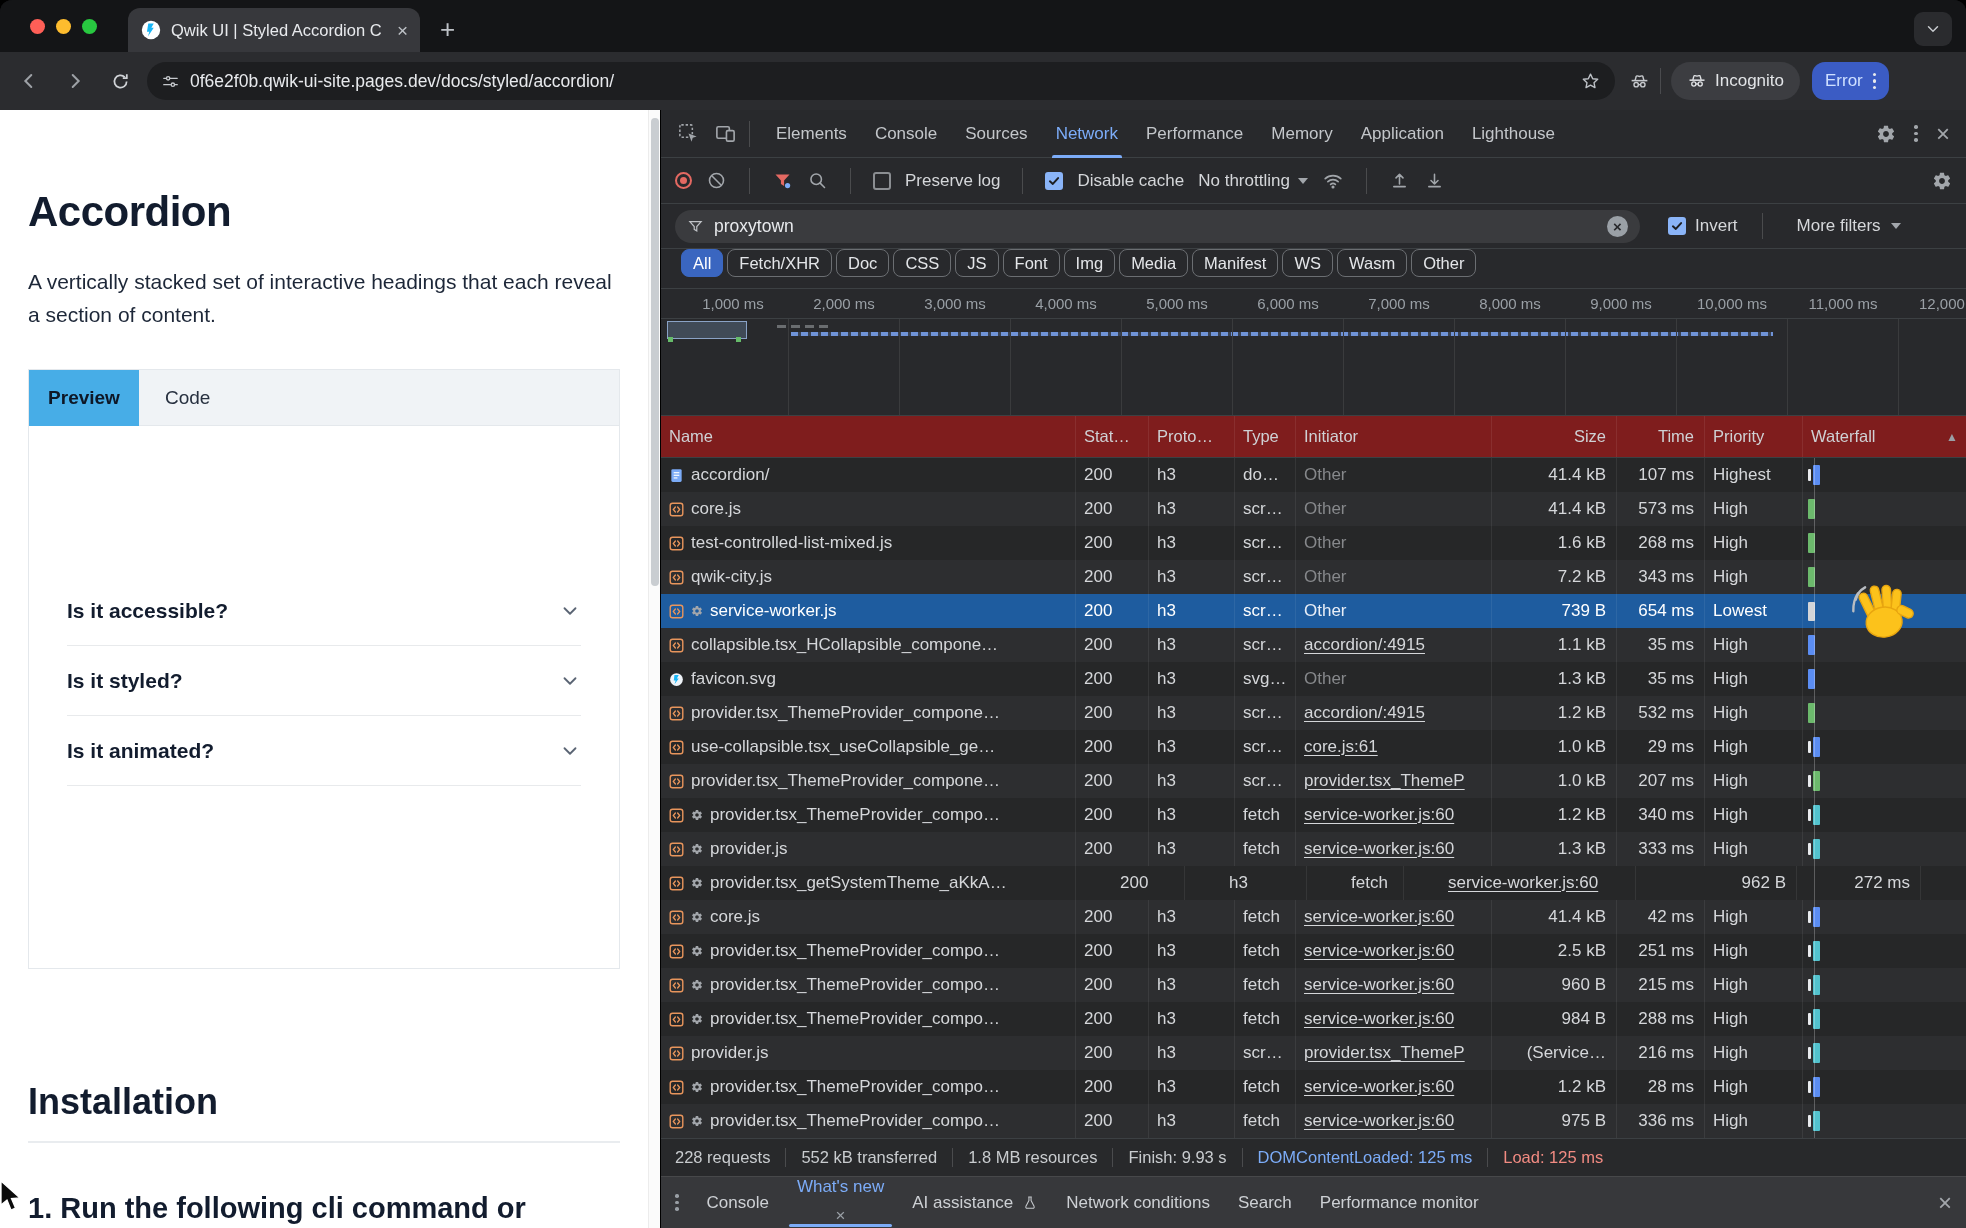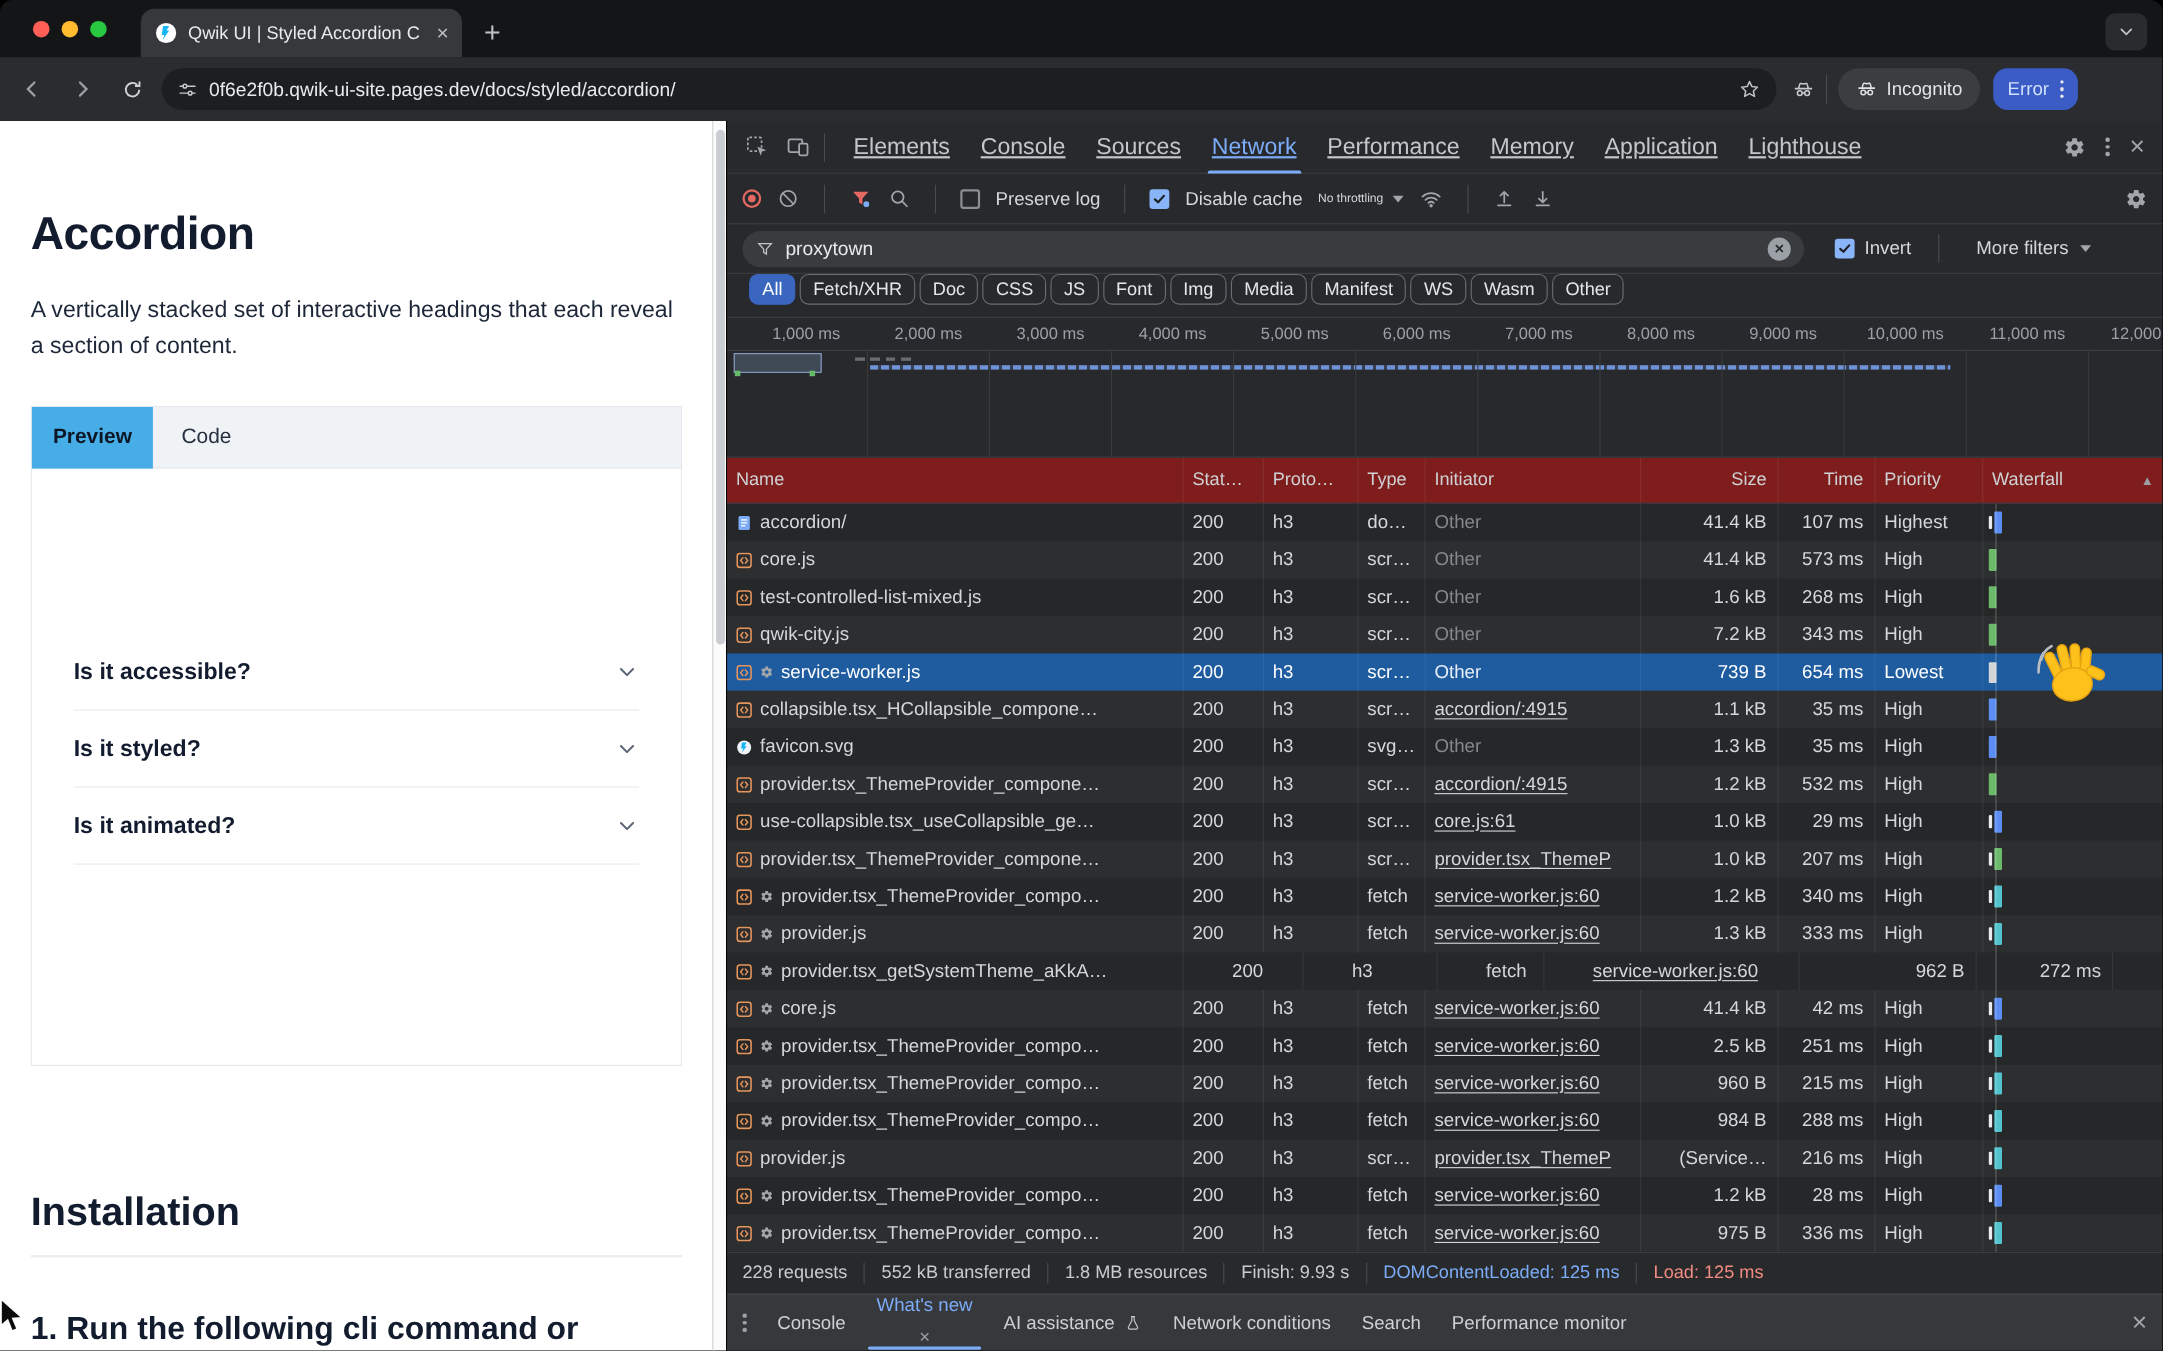--- a/index.html
+++ b/index.html
@@ -45,33 +45,33 @@
   .inst-hr { margin-top:18px; width:592px; border:none; border-top:2px solid #e9ecef; }
   .step { margin-top:44px; width:620px; font-size:29px; font-weight:bold; color:#121c2e; line-height:1.45; }
   .scrollstrip { position:absolute; left:648px; top:110px; width:12px; height:1118px; background:#fbfbfb; border-left:1px solid #ececec; }
   .scrollstrip .thumb { margin:8px 1px 0 2px; width:8px; height:468px; background:#c9cdd1; border-radius:4px; }
 
   
   .devtools { position:absolute; left:660px; top:110px; width:1306px; height:1118px; background:#262728; border-left:1px solid #000; color:#d5d7da; }
   .dt-tabs { height:48px; display:flex; align-items:center; border-bottom:1px solid #3c4043; background:#28292c; padding-left:16px; gap:4px; }
   .ic { display:flex; align-items:center; justify-content:center; }
   .dt-sep { width:1px; height:26px; background:#4a4b4d; margin:0 8px; }
-  .dtab { position:relative; padding:0 14px; height:48px; display:flex; align-items:center; font-size:21px; color:#c3c6ca;text-decoration:underline; }
+  .dtab { position:relative; padding:0 14px; height:48px; display:flex; align-items:center; font-size:17px; color:#c3c6ca; }
   .dtab.active { color:#7cacf8; }
   .dtab.active::after { content:""; position:absolute; left:10px; right:10px; bottom:0; height:3px; border-radius:2px 2px 0 0; background:#7cacf8; }
   .dt-tabs-right { margin-left:auto; display:flex; align-items:center; gap:18px; padding-right:16px; color:#a2a6ab; }
   .xbtn { font-size:24px; color:#a2a6ab; line-height:1; }
 
   .dt-controls { height:46px; display:flex; align-items:center; background:#28292c; border-bottom:1px solid #3c4043; padding:0 14px; gap:14px; position:relative; }
   .rec { width:17px; height:17px; border:2.5px solid #e46962; border-radius:50%; position:relative; }
   .rec::after { content:""; position:absolute; left:3px; top:3px; width:7px; height:7px; border-radius:50%; background:#e46962; }
   .cblab { font-size:17px; color:#d5d7da; }
   .cbox { width:18px; height:18px; border-radius:3px; border:2px solid #8b8e92; display:flex; align-items:center; justify-content:center; }
   .cbox.on { background:#8ab4f8; border-color:#8ab4f8; }
-  .throttle { display:flex; align-items:center; gap:8px; font-size:11px; color:#d5d7da; }
+  .throttle { display:flex; align-items:center; gap:8px; font-size:17px; color:#d5d7da; }
   .caret { width:0; height:0; border-left:5px solid transparent; border-right:5px solid transparent; border-top:6px solid #a2a6ab; display:inline-block; }
   .ctrl-gear { position:absolute; right:14px; }
 
   .dt-filterrow { height:45px; display:flex; align-items:center; background:#28292c; border-bottom:1px solid #3c4043; padding:0 14px; }
   .fpill { width:965px; height:33px; background:#3a3b3e; border-radius:17px; display:flex; align-items:center; gap:10px; padding:0 12px; }
   .fpill .fv { color:#e8eaed; font-size:17.5px; flex:1; }
   .clear-x { width:21px; height:21px; border-radius:50%; background:#9aa0a6; color:#28292c; display:flex; align-items:center; justify-content:center; font-size:15px; font-weight:bold; }
   .invwrap { display:flex; align-items:center; gap:9px; margin-left:28px; }
   .morew { display:flex; align-items:center; gap:10px; margin-left:26px; font-size:17px; color:#d5d7da; }
 

